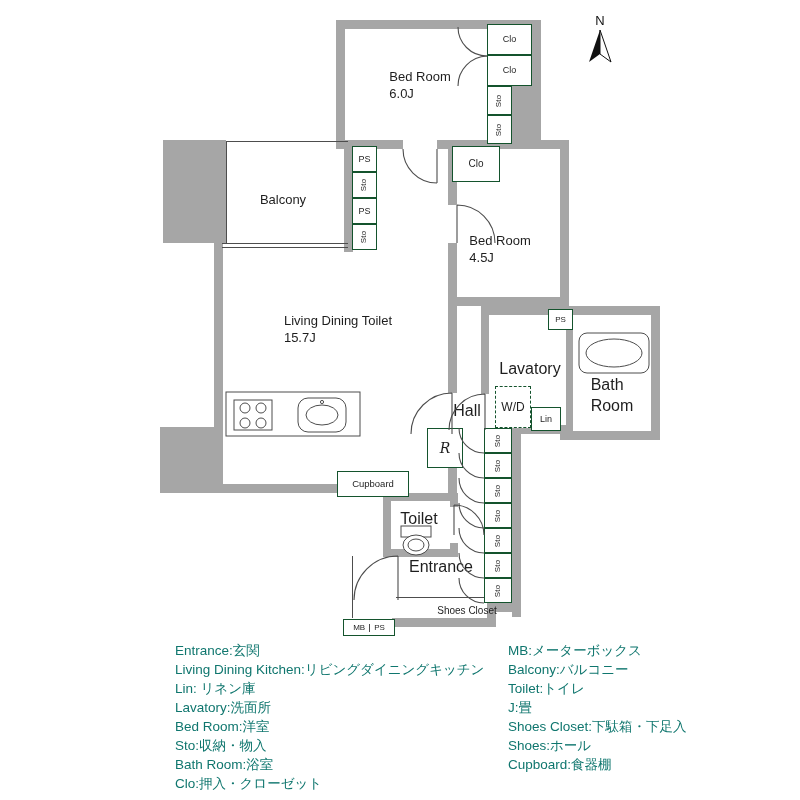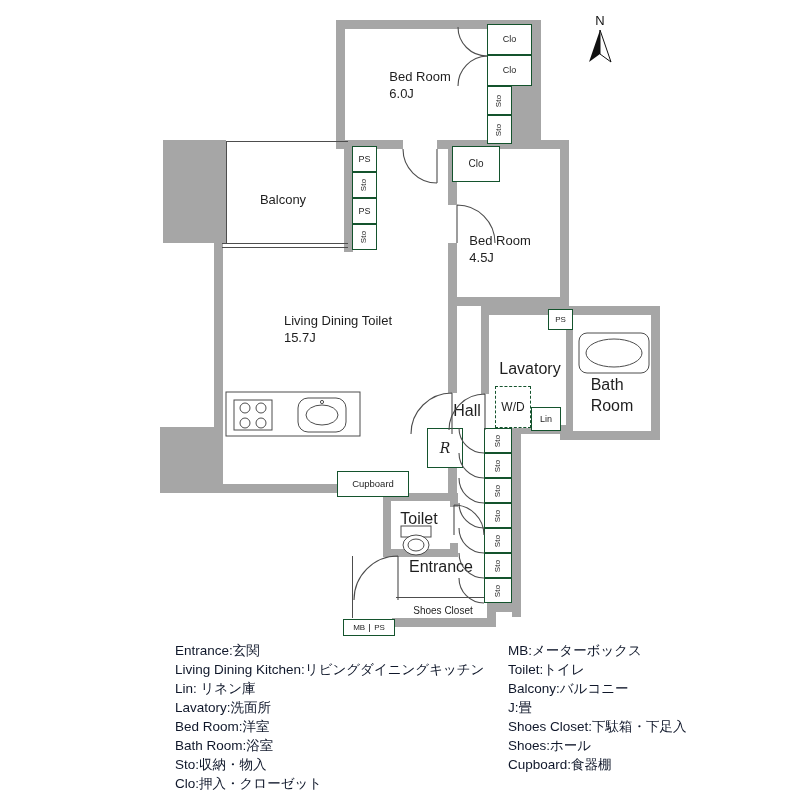--- a/index.html
+++ b/index.html
@@ -8,23 +8,23 @@
           font-family:"Liberation Sans","DejaVu Sans",sans-serif; color:#1e1e1e; }
   .wall  { position:absolute; background:var(--wall,#a6a6a6); }
   .tline { position:absolute; background:#4d4d4d; }
   .box   { position:absolute; border:1px solid #14532d; background:#fff; display:flex;
            align-items:center; justify-content:center; font-size:9px; color:#1e1e1e; line-height:1; }
   .box.dashed { border-style:dashed; }
   .vlabel { transform:rotate(-90deg); display:inline-block; font-size:8px; letter-spacing:.2px; }
   .room-label { position:absolute; transform:translate(-50%,-50%); text-align:left;
                 font-size:13px; line-height:1.3; white-space:nowrap; }
   .room-label.small { font-size:16px; }
-  .room-label.tiny { font-size:10px; }
+  .room-label.tiny { font-size:10px;margin-left:24px; }
   .serif-r { font-family:"DejaVu Serif","Liberation Serif",serif; font-style:italic; font-size:14px; }
-  .legend-col { position:absolute; font-size:13.5px; line-height:19px; white-space:nowrap; color:#0f172a; }
+  .legend-col { position:absolute; font-size:13.5px; line-height:19px; white-space:nowrap; color:#0f766e; }
   .overlay { position:absolute; left:0; top:0; pointer-events:none; }
   .mbps span { padding:0 4px; font-size:8px; }
   .mbps span + span { border-left:1px solid #4d4d4d; }
 </style>
 </head>
 <body>
 
 <div class="plan">
 
   <div class="wall" style="left:336px;top:20px;width:205px;height:9px"></div>
@@ -174,28 +174,28 @@
   <div class="room-label tiny" style="left:443px;top:610px">
     <div>Shoes Closet</div>
   </div>
 
   <div class="legend-col" style="left:175px;top:641px">
     <div>Entrance:玄関</div>
     <div>Living Dining Kitchen:リビングダイニングキッチン</div>
     <div>Lin: リネン庫</div>
     <div>Lavatory:洗面所</div>
     <div>Bed Room:洋室</div>
+    <div>Sto:収納・物入</div>
     <div>Bath Room:浴室</div>
-    <div>Sto:収納・物入</div>
     <div>Clo:押入・クローゼット</div>
   </div>
   <div class="legend-col" style="left:508px;top:641px">
     <div>MB:メーターボックス</div>
+    <div>Balcony:バルコニー</div>
     <div>Toilet:トイレ</div>
-    <div>Balcony:バルコニー</div>
     <div>J:畳</div>
     <div>Shoes Closet:下駄箱・下足入</div>
     <div>Shoes:ホール</div>
     <div>Cupboard:食器棚</div>
   </div>
 
   <svg class="overlay" width="800" height="800" viewBox="0 0 800 800">
 
     <g>
       <text x="600" y="25" text-anchor="middle" font-size="13" fill="#111">N</text>

